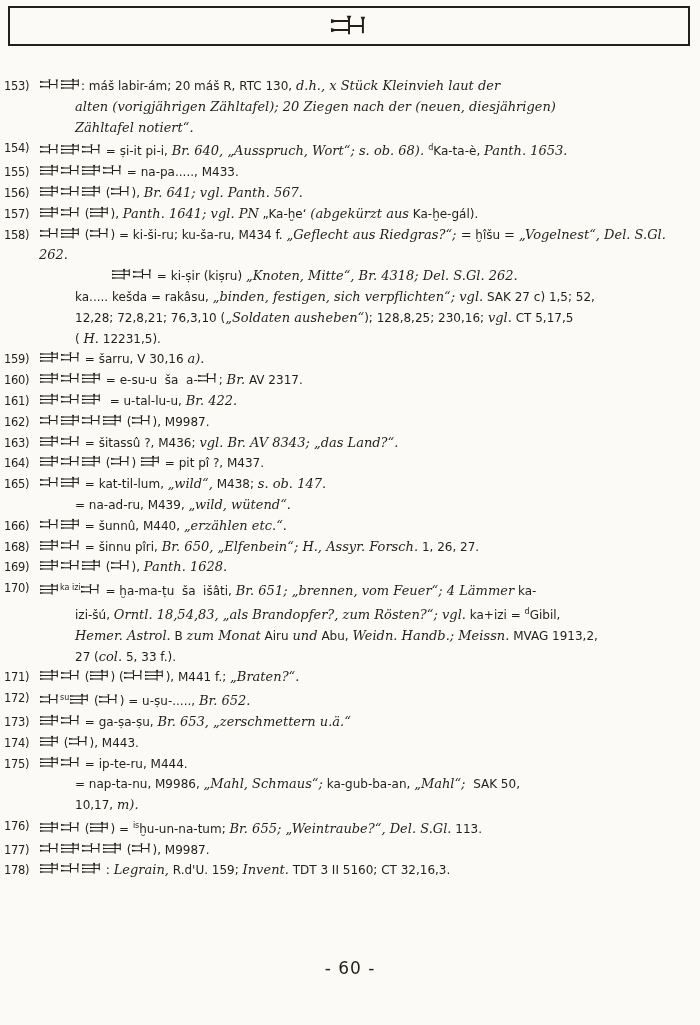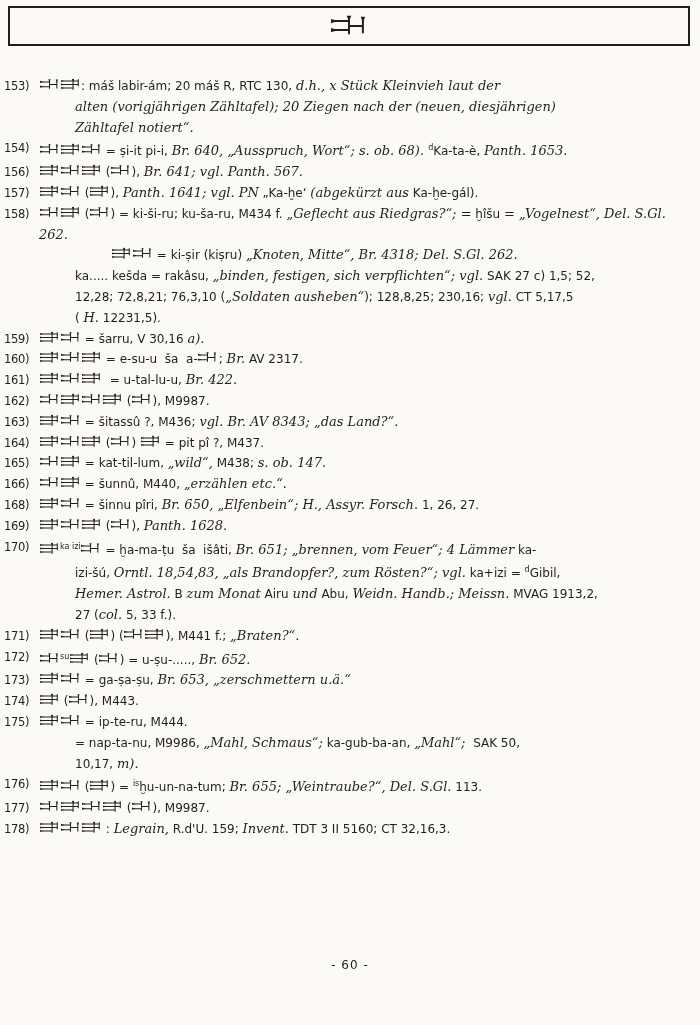--- a/index.html
+++ b/index.html
@@ -39,21 +39,21 @@
     font-family:"DejaVu Sans",sans-serif;font-size:8px;
     vertical-align:super;white-space:pre-wrap;letter-spacing:0;
   }
   .cu{
     display:inline-block;width:19px;height:13px;
     vertical-align:-1px;margin:0 1.5px 0 0.5px;
   }
   .cu.big{width:36px;height:24px;margin:0;}
   .footer{
     position:absolute;top:958px;left:0;width:700px;
-    text-align:center;font-size:12px;letter-spacing:1px;
+    text-align:center;font-size:17px;letter-spacing:1px;
     font-family:"DejaVu Sans",sans-serif;
   }
   .defs{position:absolute;width:0;height:0;overflow:hidden;}
 </style>
 </head>
 <body>
 
 <div class="page">
 
   <svg class="defs" aria-hidden="true">
@@ -112,20 +112,34 @@
           <div class="line"><svg class="cu" viewBox="0 0 22 14">
               <use href="#cunA"></use>
             </svg><svg class="cu" viewBox="0 0 22 14">
               <use href="#cunB"></use>
             </svg><svg class="cu" viewBox="0 0 22 14">
               <use href="#cunA"></use>
             </svg><span class="pr"> = ṣi-it pi-i, </span><span class="kur">Br. 640, „Ausspruch, Wort“; s. ob. 68). </span><span class="sup">d</span><span class="pr">Ka-ta-è, </span><span class="kur">Panth. 1653.</span></div>
         </div>
       </div>
       <div class="entry">
+        <span class="num">155)</span>
+        <div class="body">
+          <div class="line"><svg class="cu" viewBox="0 0 22 14">
+              <use href="#cunB"></use>
+            </svg><svg class="cu" viewBox="0 0 22 14">
+              <use href="#cunA"></use>
+            </svg><svg class="cu" viewBox="0 0 22 14">
+              <use href="#cunB"></use>
+            </svg><svg class="cu" viewBox="0 0 22 14">
+              <use href="#cunA"></use>
+            </svg><span class="pr"> = na-pa....., M433.</span></div>
+        </div>
+      </div>
+      <div class="entry">
         <span class="num">156)</span>
         <div class="body">
           <div class="line"><svg class="cu" viewBox="0 0 22 14">
               <use href="#cunB"></use>
             </svg><svg class="cu" viewBox="0 0 22 14">
               <use href="#cunA"></use>
             </svg><svg class="cu" viewBox="0 0 22 14">
               <use href="#cunB"></use>
             </svg><span class="pr"> (</span><svg class="cu" viewBox="0 0 22 14">
               <use href="#cunA"></use>
@@ -243,20 +257,21 @@
         </div>
       </div>
       <div class="entry">
         <span class="num">165)</span>
         <div class="body">
           <div class="line"><svg class="cu" viewBox="0 0 22 14">
               <use href="#cunA"></use>
             </svg><svg class="cu" viewBox="0 0 22 14">
               <use href="#cunB"></use>
             </svg><span class="pr"> = kat-til-lum, </span><span class="kur">„wild“,</span><span class="pr"> M438; </span><span class="kur">s. ob. 147.</span></div>
+          <div class="line i1"><span class="pr">= na-ad-ru, M439, </span><span class="kur">„wild, wütend“.</span></div>
         </div>
       </div>
       <div class="entry">
         <span class="num">166)</span>
         <div class="body">
           <div class="line"><svg class="cu" viewBox="0 0 22 14">
               <use href="#cunA"></use>
             </svg><svg class="cu" viewBox="0 0 22 14">
               <use href="#cunB"></use>
             </svg><span class="pr"> = šunnû, M440, </span><span class="kur">„erzählen etc.“.</span></div>

